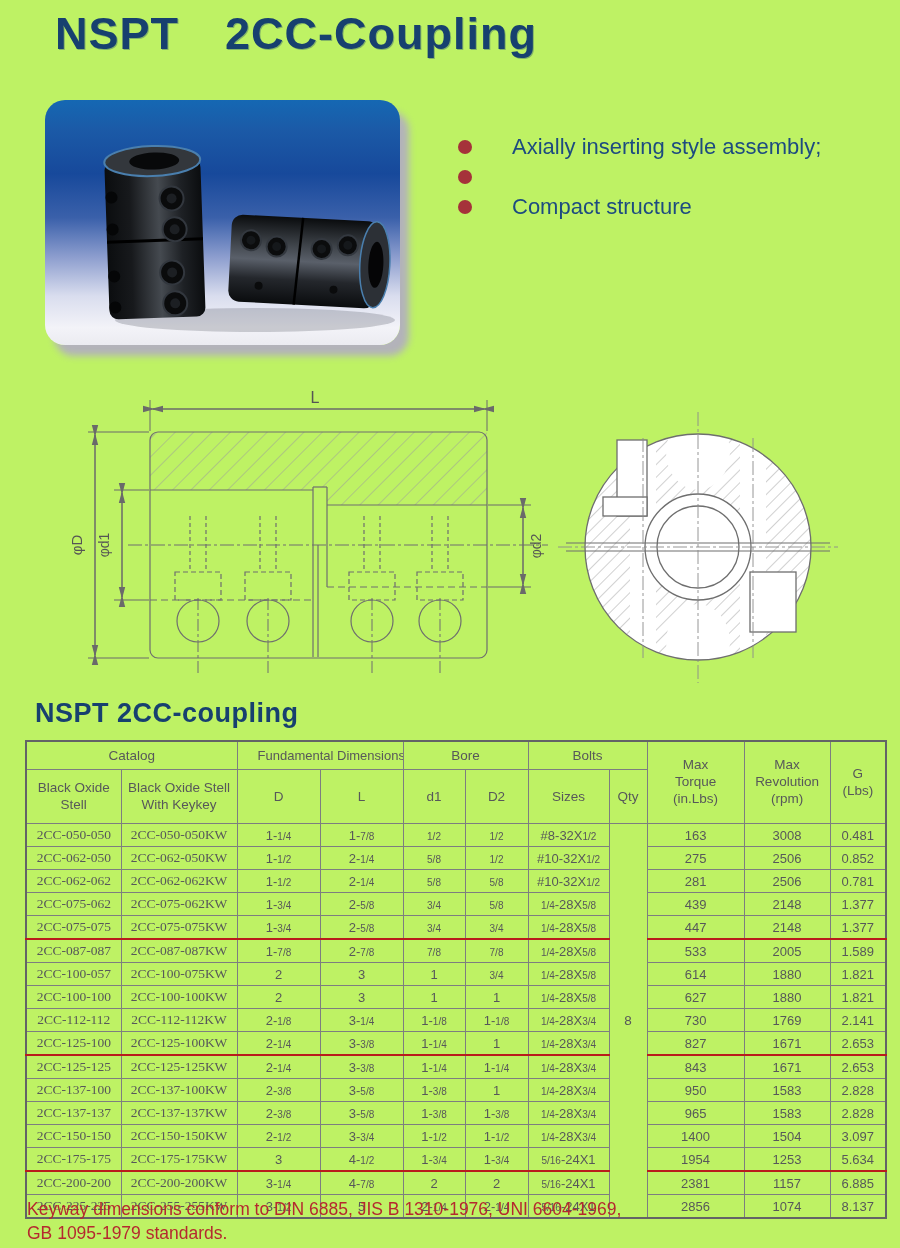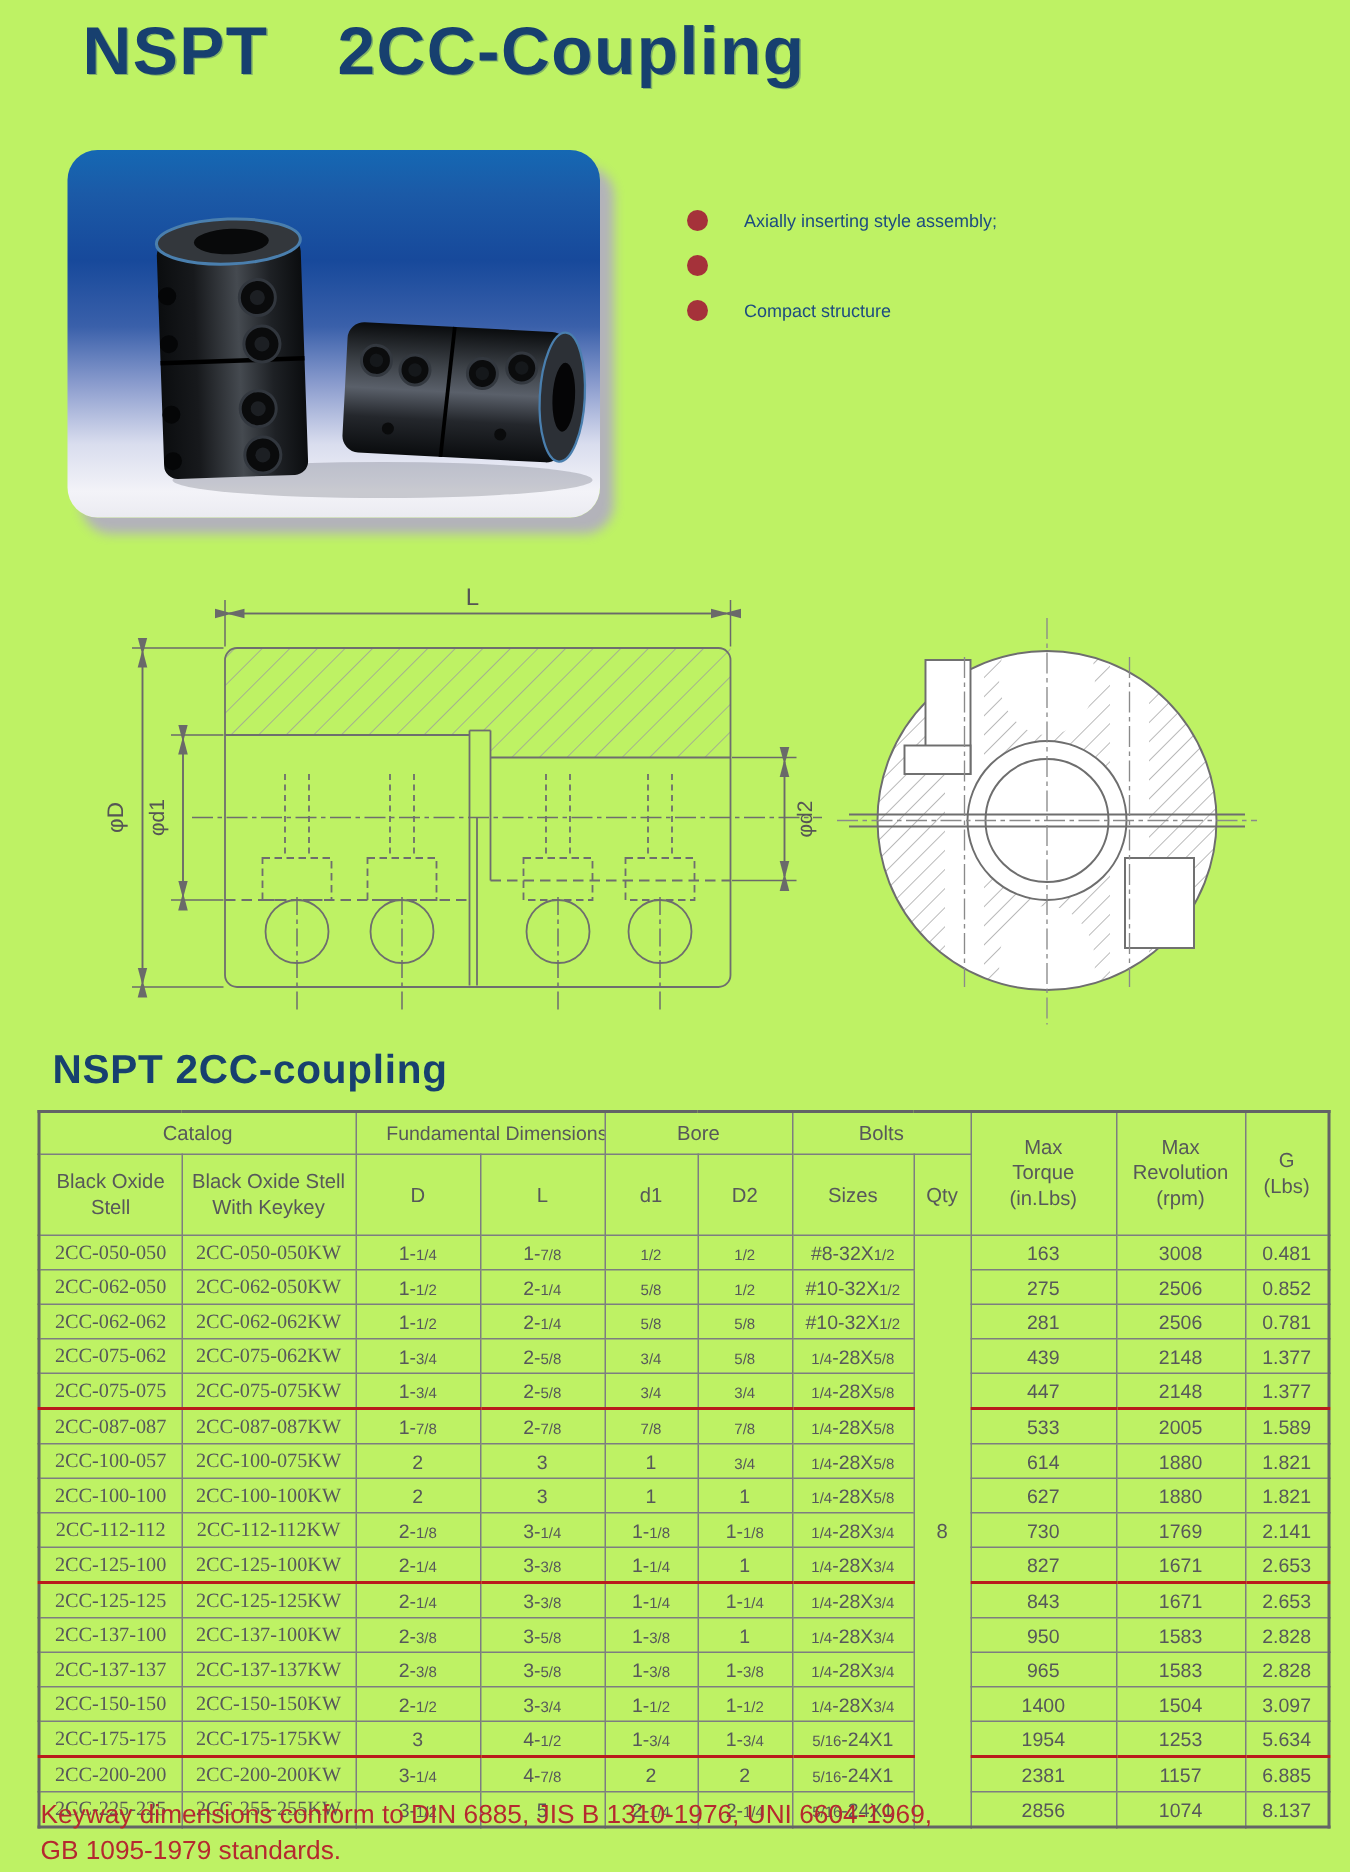--- a/index.html
+++ b/index.html
@@ -18,21 +18,21 @@
     background:linear-gradient(180deg,#1568b3 0%,#1b5aa7 12%,#17499b 30%,#3a60aa 48%,
       #8c9dce 64%,#d9ddee 80%,#f3f3f8 93%,#ebebf1 100%);
     box-shadow:9px 11px 7px #b3b3ba;}
   .photo-panel svg{position:absolute;left:0;top:0;}
 
   
   .features{position:absolute;left:458px;top:132px;}
   .feature-row{display:flex;align-items:center;height:30px;}
   .feature-row .dot{width:14px;height:14px;border-radius:50%;background:#a5323a;
      margin-right:24px;flex:0 0 14px;}
-  .feature-row .txt{font-size:12px;color:#1d4b80;white-space:nowrap;}
+  .feature-row .txt{font-size:22px;color:#1d4b80;white-space:nowrap;margin-left:16px;}
 
   
   .drawing{position:absolute;left:0;top:380px;width:900px;height:312px;}
   .drawing text{font-family:"Liberation Sans",sans-serif;fill:#555;}
 
   
   .section-title{position:absolute;left:35px;top:698px;font-size:27px;font-weight:bold;
      color:#17406f;letter-spacing:0.5px;}
   .spec-table{position:absolute;left:25px;top:740px;border-collapse:collapse;
      table-layout:fixed;width:860px;font-size:13px;color:#57585a;}

